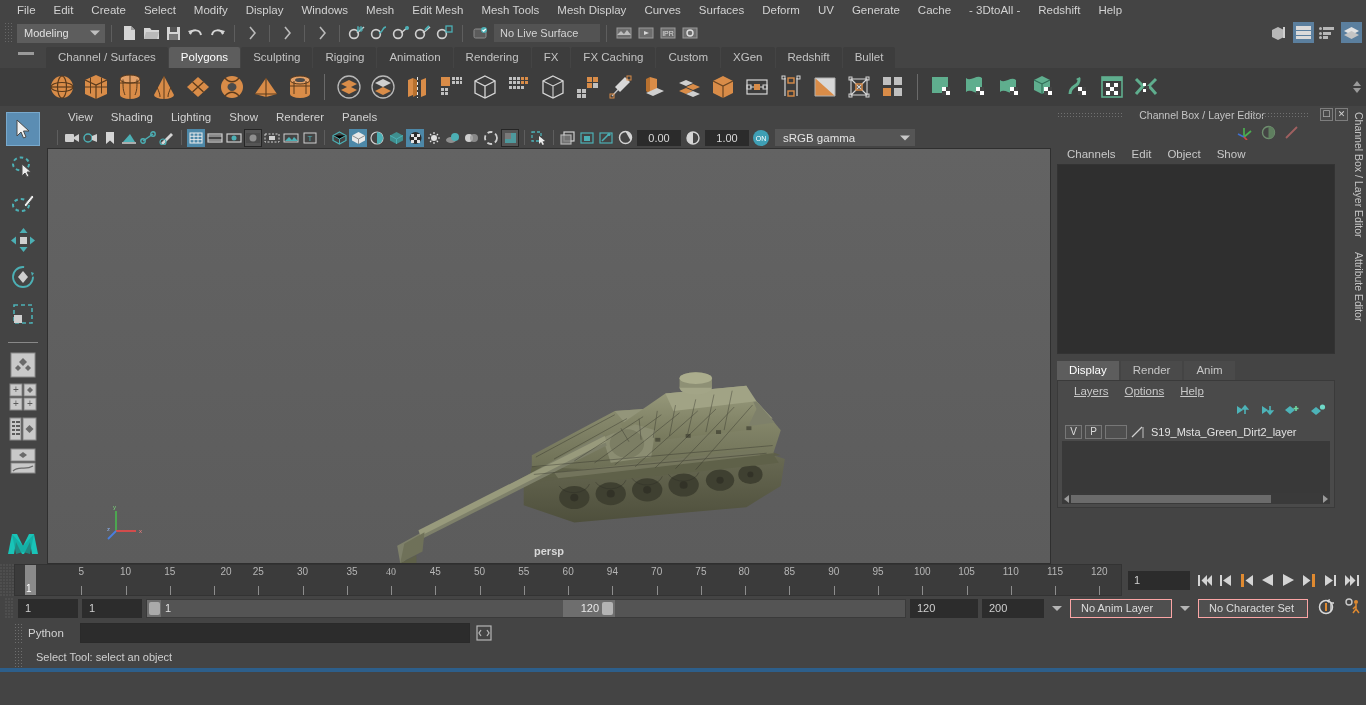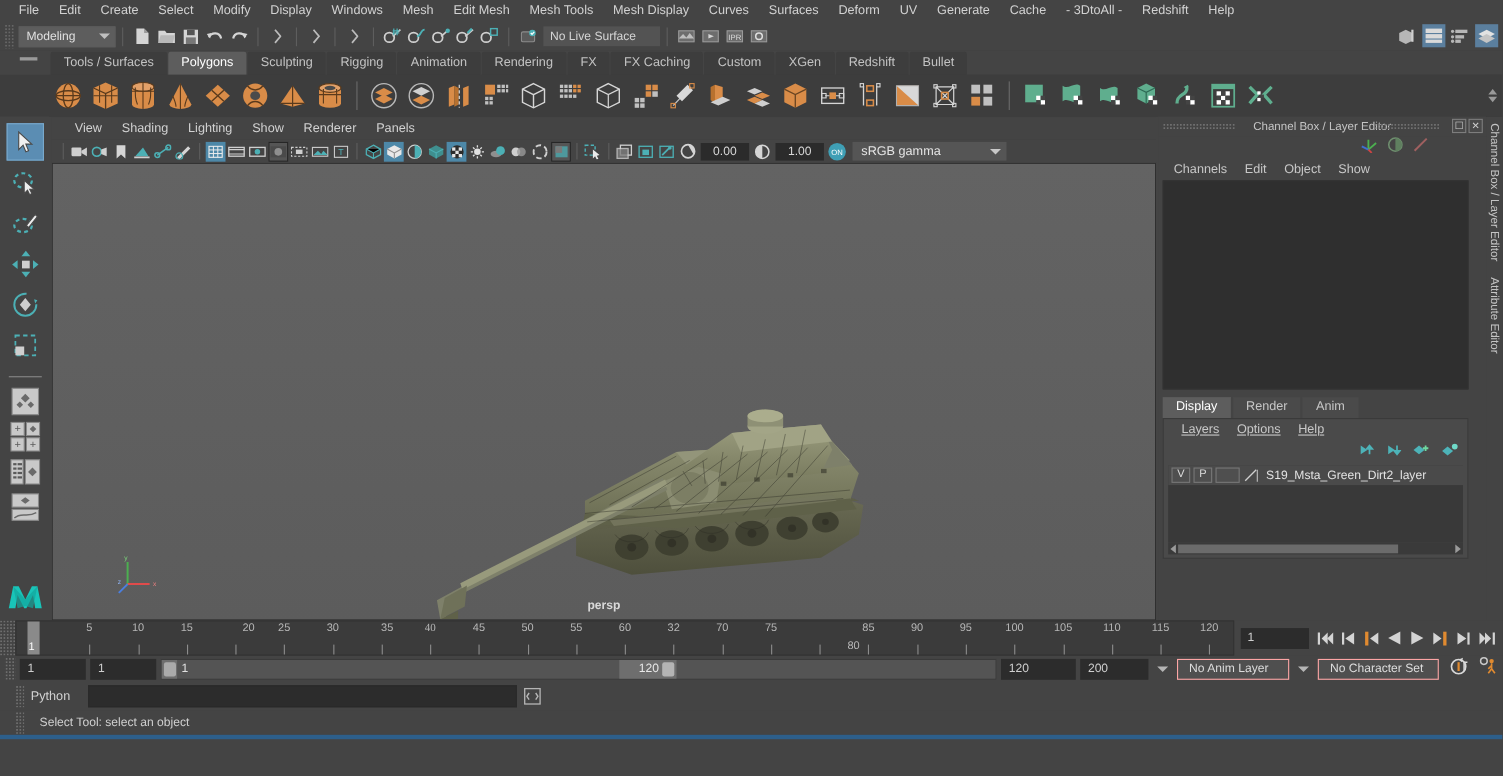--- a/index.html
+++ b/index.html
@@ -408,21 +408,21 @@
         <svg width="14" height="14" viewBox="0 0 14 14">
             <circle cx="7" cy="7" r="3" fill="none" stroke="#a9a9a9" stroke-width="1.6"></circle>
             <g stroke="#a9a9a9" stroke-width="1.6">
               <path d="M7 1v2M7 11v2M1 7h2M11 7h2M2.8 2.8l1.4 1.4M9.8 9.8l1.4 1.4M11.2 2.8l-1.4 1.4M4.2 9.8l-1.4 1.4"></path>
             </g>
           </svg>
       </div>
     </div>
 
     <div class="shelftabs">
-      <div class="shelftab">Tools / Surfaces</div>
+      <div class="shelftab">Channel / Surfaces</div>
       <div class="shelftab active">Polygons</div>
       <div class="shelftab">Sculpting</div>
       <div class="shelftab">Rigging</div>
       <div class="shelftab">Animation</div>
       <div class="shelftab">Rendering</div>
       <div class="shelftab">FX</div>
       <div class="shelftab">FX Caching</div>
       <div class="shelftab">Custom</div>
       <div class="shelftab">XGen</div>
       <div class="shelftab">Redshift</div>
@@ -1302,27 +1302,27 @@
         <div class="ticklabel" style="left: 376.098px; font-family: Liberation Serif, serif;">40</div>
         <div class="tick" style="left: 420.361px;"></div>
         <div class="ticklabel" style="left: 420.361px;">45</div>
         <div class="tick" style="left: 464.623px;"></div>
         <div class="ticklabel" style="left: 464.623px;">50</div>
         <div class="tick" style="left: 508.885px;"></div>
         <div class="ticklabel" style="left: 508.885px;">55</div>
         <div class="tick" style="left: 553.148px;"></div>
         <div class="ticklabel" style="left: 553.148px;">60</div>
         <div class="tick" style="left: 597.41px;"></div>
-        <div class="ticklabel" style="left: 597.41px;">32</div>
+        <div class="ticklabel" style="left: 597.41px;">94</div>
         <div class="tick" style="left: 641.672px;"></div>
         <div class="ticklabel" style="left: 641.672px;">70</div>
         <div class="tick" style="left: 685.934px;"></div>
         <div class="ticklabel" style="left: 685.934px;">75</div>
         <div class="tick" style="left: 730.197px;"></div>
-        <div class="ticklabel" style="left: 761px; margin-top: 16px;">80</div>
+        <div class="ticklabel" style="left: 729px;">80</div>
         <div class="tick" style="left: 774.459px;"></div>
         <div class="ticklabel" style="left: 774.459px;">85</div>
         <div class="tick" style="left: 818.721px;"></div>
         <div class="ticklabel" style="left: 818.721px;">90</div>
         <div class="tick" style="left: 862.984px;"></div>
         <div class="ticklabel" style="left: 862.984px;">95</div>
         <div class="tick" style="left: 907.246px;"></div>
         <div class="ticklabel" style="left: 907.246px;">100</div>
         <div class="tick" style="left: 951.508px;"></div>
         <div class="ticklabel" style="left: 951.508px;">105</div>

